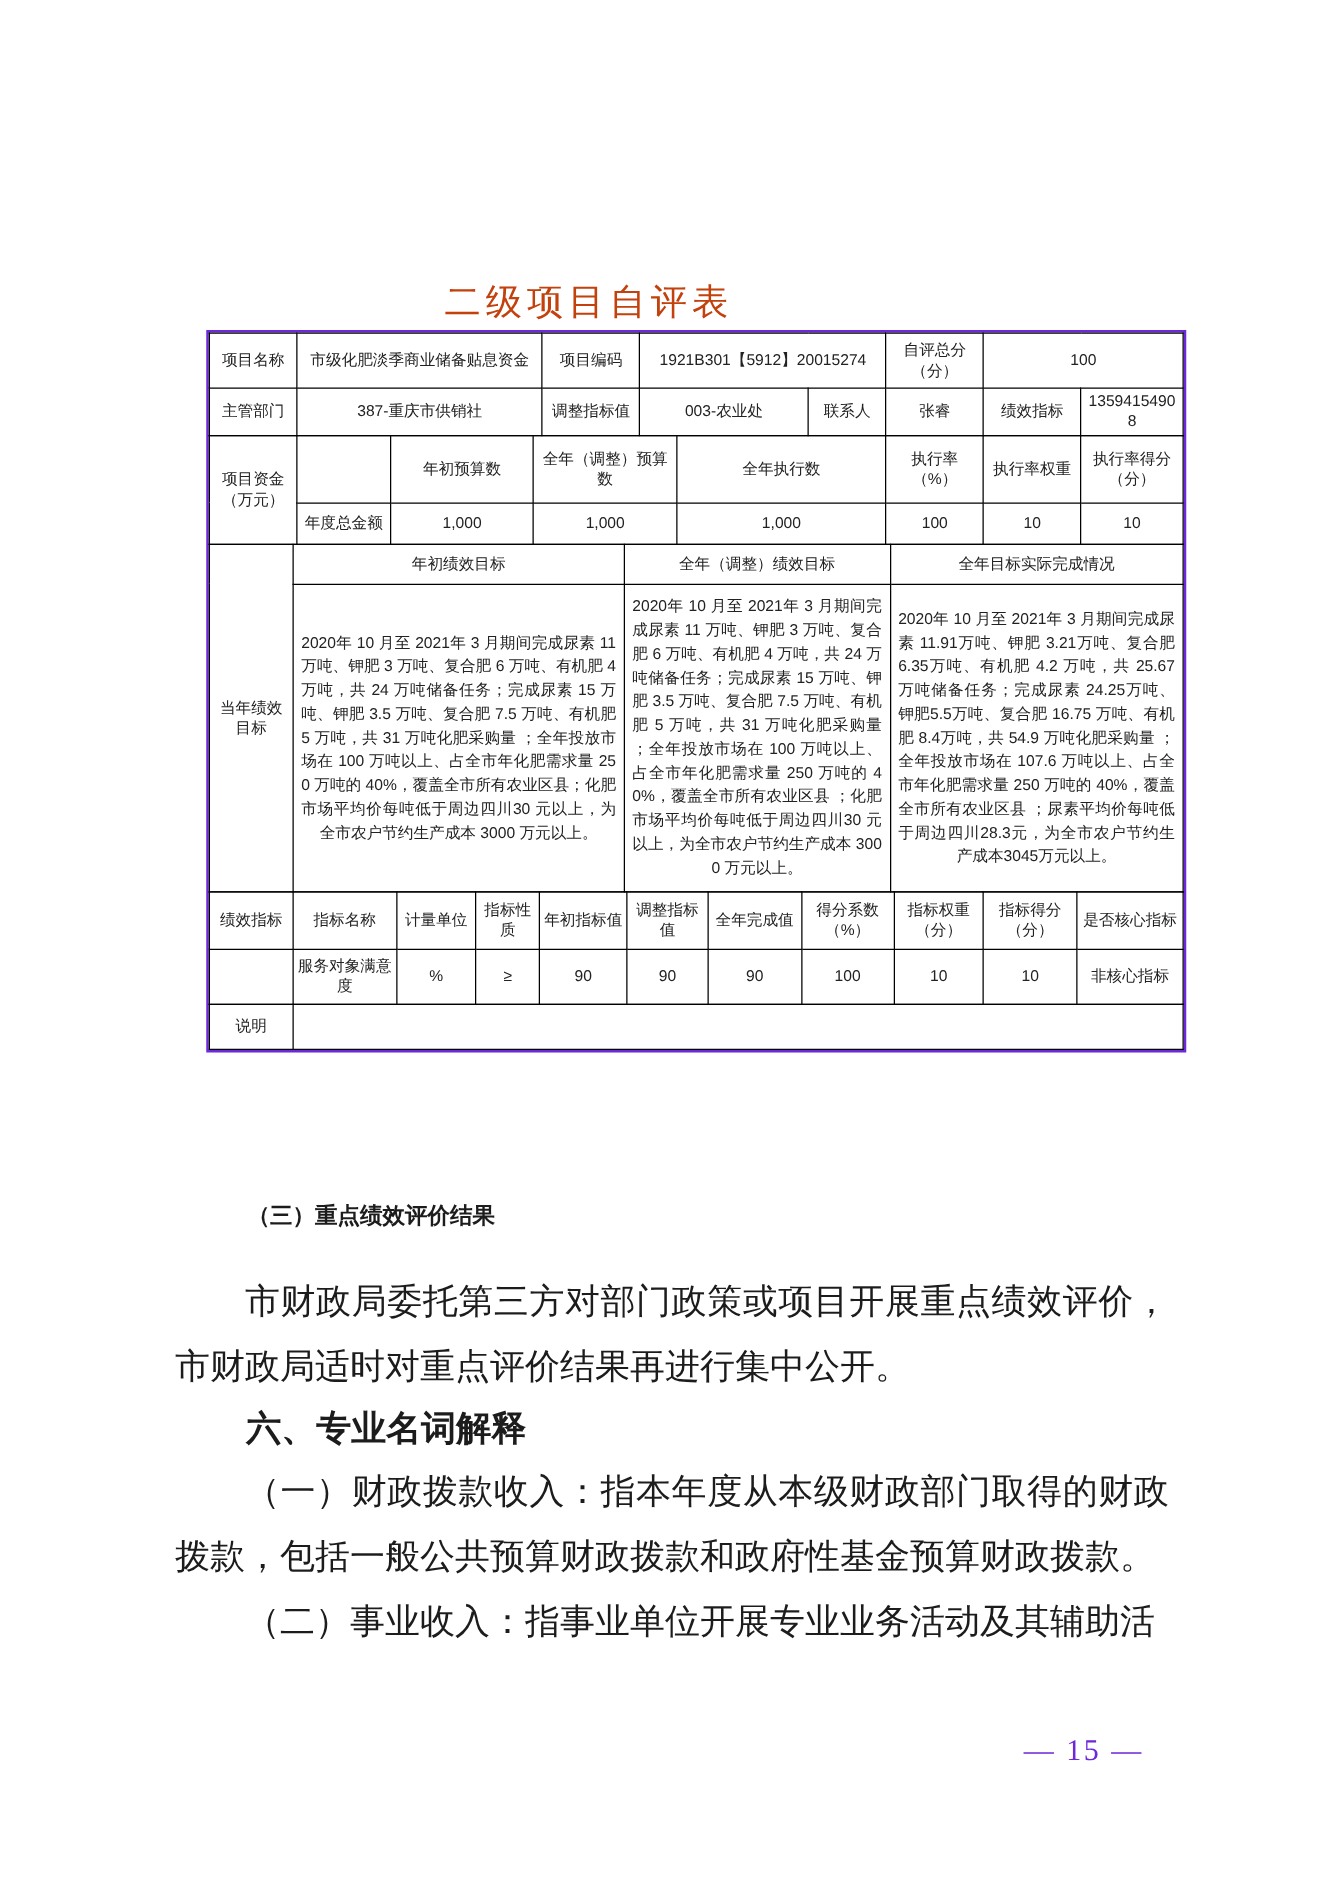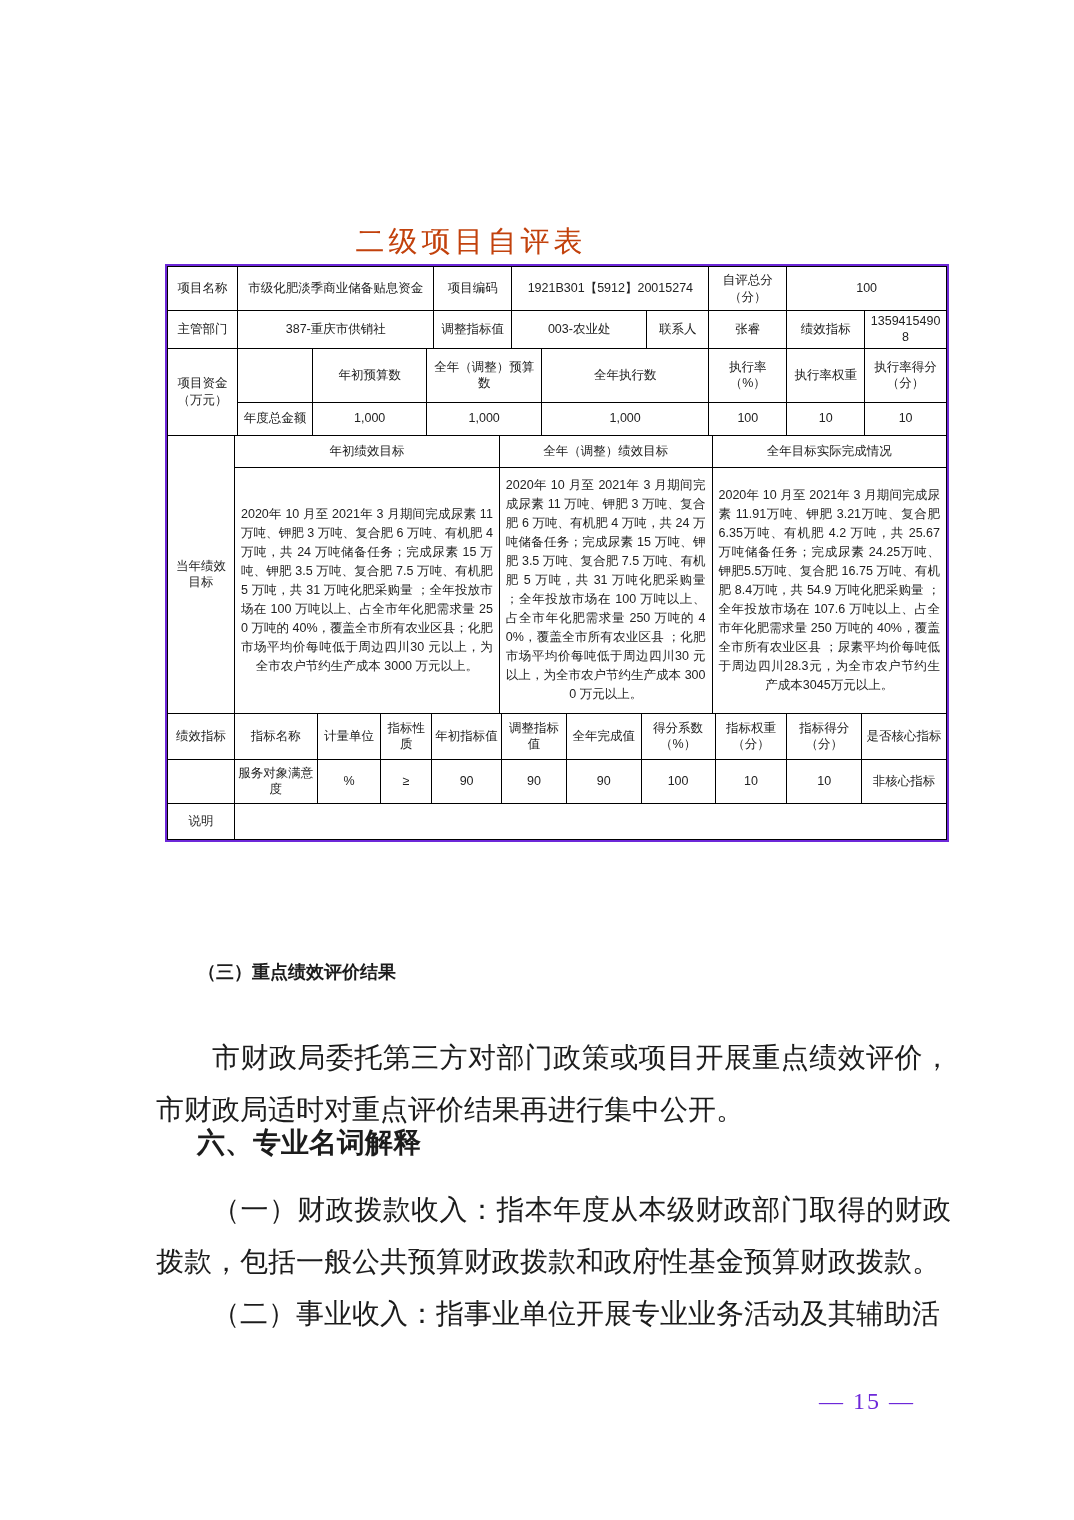--- a/index.html
+++ b/index.html
@@ -44,21 +44,21 @@
   .bodyblock{position:absolute;left:140px;width:795px;color:#1c1c1c;}
   .h-serif{
     font-family:"Liberation Serif","DejaVu Serif",serif;
     font-weight:bold;font-size:18px;
     text-indent:58px;white-space:nowrap;
   }
   .para{
     font-family:"Liberation Serif","DejaVu Serif",serif;
     font-size:28px;line-height:52px;
     text-align:justify;text-indent:56px;
-    margin:16px;
+    margin:0;
   }
   .para .lead{font-weight:normal;}
   .h-sans{
     font-family:"Liberation Sans","DejaVu Sans",sans-serif;
     font-weight:bold;font-size:28px;
     text-indent:57px;white-space:nowrap;
   }
   .pageno{
     position:absolute;top:1388px;right:159px;
     font-family:"Liberation Serif","DejaVu Serif",serif;

